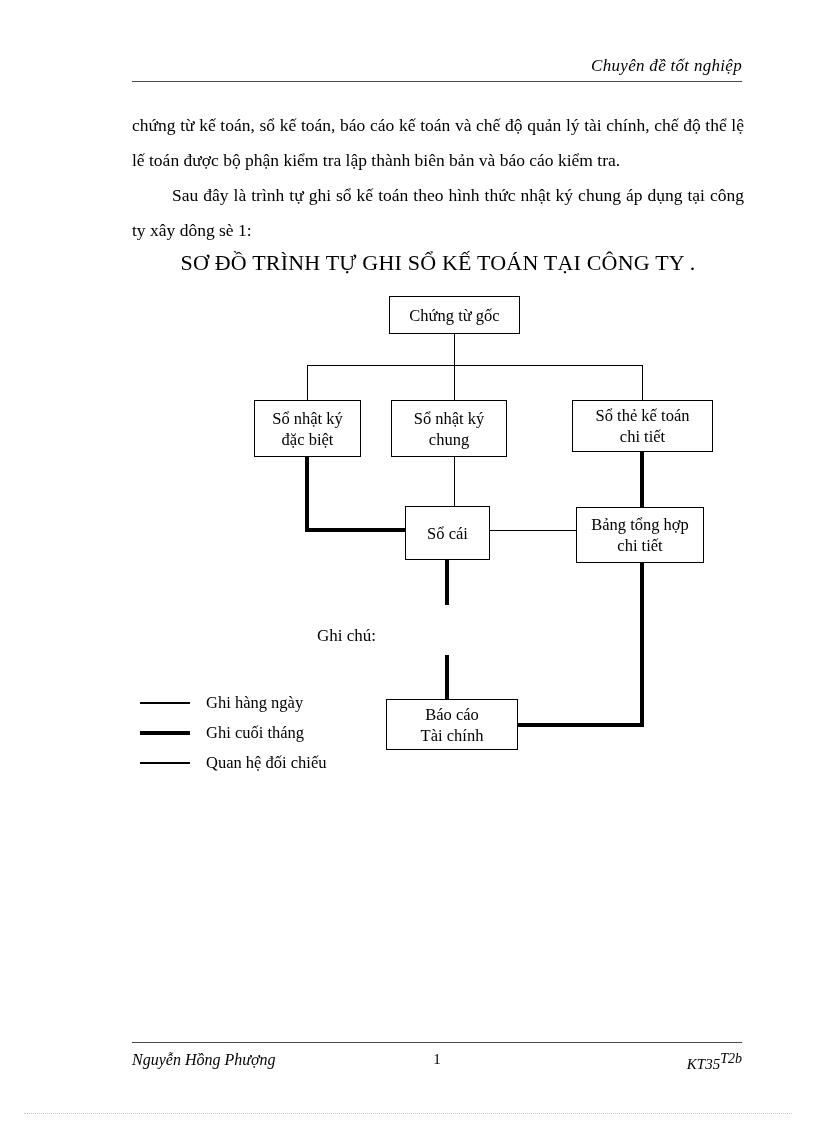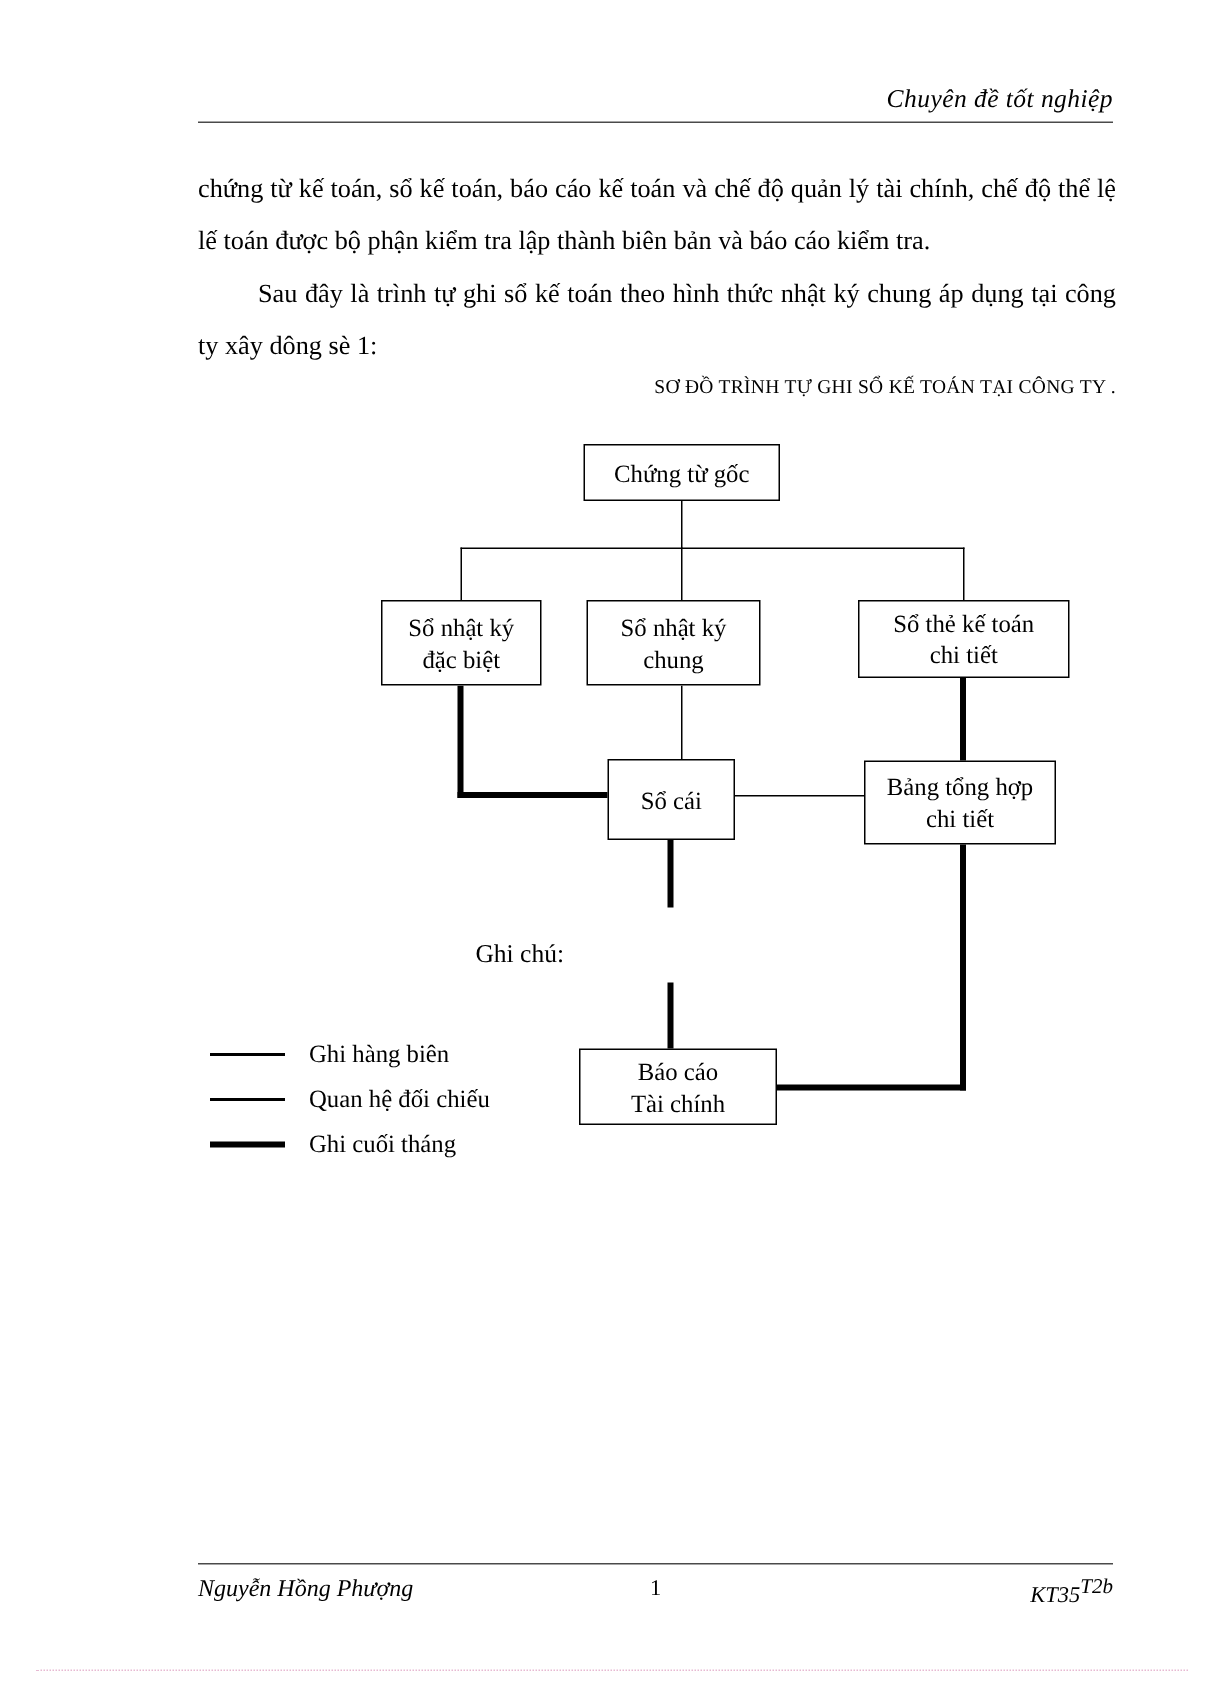--- a/index.html
+++ b/index.html
@@ -53,22 +53,22 @@
     text-justify: inter-word;
   }
   #para-1 { top: 108px; }
   #para-2 { top: 178px; text-indent: 40px; }
 
   #diagram-title {
     position: absolute;
     left: 132px;
     top: 250px;
     width: 612px;
-    text-align: right;
-    font-size: 13px;
+    text-align: center;
+    font-size: 22px;
     letter-spacing: 0.2px;
   }
 
   
   #flowchart {
     position: absolute;
     left: 0;
     top: 0;
     width: 816px;
     height: 1123px;
@@ -239,36 +239,36 @@
   <div class="node" id="node-bao-cao">Báo cáo<br>Tài chính</div>
 </div>
 
 <div id="legend">
   <div id="legend-title">Ghi chú:</div>
 
   <div class="legend-row">
     <span class="legend-swatch sw-med">
         <i></i>
       </span>
-    <span class="legend-label">Ghi hàng biên</span>
+    <span class="legend-label">Ghi hàng ngày</span>
+  </div>
+
+  <div class="legend-row">
+    <span class="legend-swatch sw-thick">
+        <i></i>
+      </span>
+    <span class="legend-label">Ghi cuối tháng</span>
   </div>
 
   <div class="legend-row">
     <span class="legend-swatch sw-thin">
         <i></i>
       </span>
     <span class="legend-label">Quan hệ đối chiếu</span>
   </div>
-
-  <div class="legend-row">
-    <span class="legend-swatch sw-thick">
-        <i></i>
-      </span>
-    <span class="legend-label">Ghi cuối tháng</span>
-  </div>
 </div>
 
 <div id="page-footer">
   <div id="footer-rule"></div>
   <div id="footer-author">Nguyễn Hồng Phượng</div>
   <div id="footer-page">1</div>
   <div id="footer-code"><span>KT35</span><sup>T2b</sup></div>
 </div>
 
 <div id="bottom-dashes"></div>

